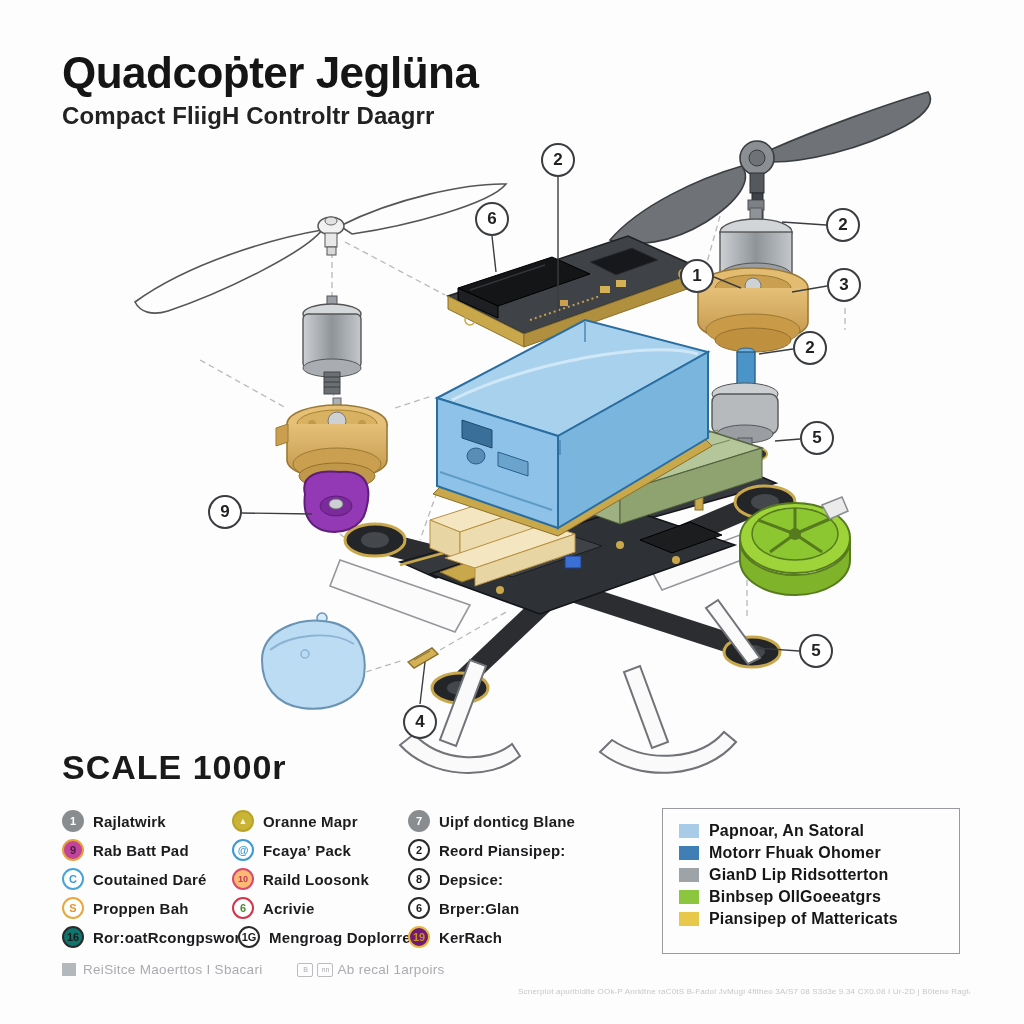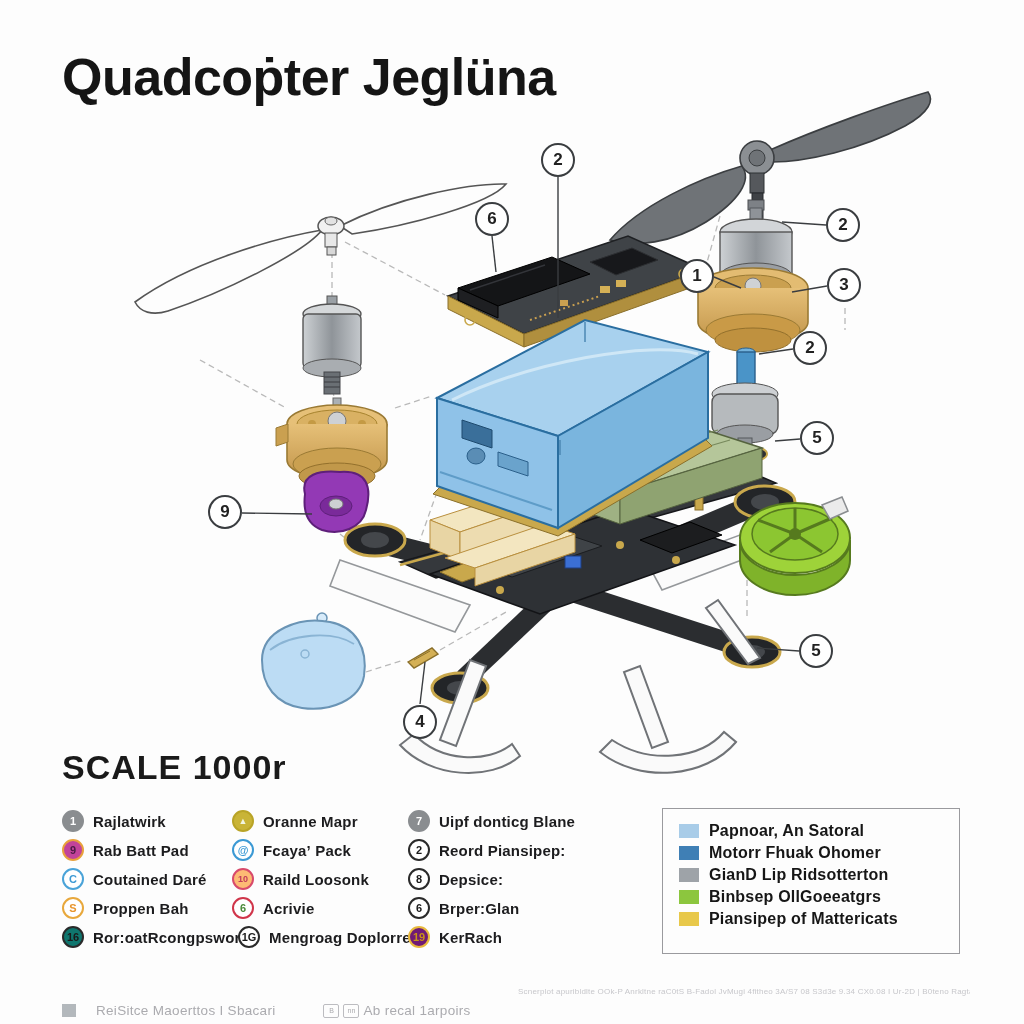--- a/index.html
+++ b/index.html
@@ -1,20 +1,20 @@
 <!DOCTYPE html>
 <html><head>
 <meta charset="utf-8">
 <style>
   html,body{margin:0;padding:0;background:#e9e9e9;}
   .canvas{position:relative;width:1024px;height:1024px;background:#fdfdfd;overflow:hidden;
           font-family:"Liberation Sans",sans-serif;color:#1a1a1a;}
   
   .hdr{position:absolute;left:62px;top:50px;z-index:5;}
-  .hdr h1{margin:0;font-size:52px;font-weight:700;letter-spacing:-0.5px;color:#151515;line-height:1.05;}
+  .hdr h1{margin:0;font-size:44px;font-weight:700;letter-spacing:-0.5px;color:#151515;line-height:1.05;}
   .hdr h2{margin:6px 0 0 0;font-size:24px;font-weight:700;letter-spacing:0.1px;color:#222;}
   
   .diag{position:absolute;left:0;top:0;z-index:1;}
   
   .callout{position:absolute;z-index:6;width:34px;height:34px;border-radius:50%;
            background:#fff;border:2px solid #3a3d40;display:flex;align-items:center;justify-content:center;
            font-size:17px;font-weight:700;color:#222;box-sizing:border-box;}
   
   .scale{position:absolute;left:62px;top:748px;font-size:34px;font-weight:700;letter-spacing:1px;z-index:5;}
   .lcol{position:absolute;top:810px;display:flex;flex-direction:column;gap:7px;z-index:5;}
@@ -24,36 +24,37 @@
          display:flex;align-items:center;justify-content:center;font-size:11px;font-weight:700;
          box-sizing:border-box;line-height:1;flex:0 0 auto;}
   .llabel{font-size:15px;font-weight:700;color:#1c1c1e;letter-spacing:0.2px;white-space:nowrap;}
   
   .swbox{position:absolute;left:662px;top:808px;width:298px;height:146px;border:1.5px solid #9a9a9e;
          box-sizing:border-box;padding:12px 0 0 16px;display:flex;flex-direction:column;gap:3px;z-index:5;background:#fdfdfd;}
   .swrow{display:flex;align-items:center;gap:10px;height:19px;}
   .sw{width:20px;height:14px;flex:0 0 auto;}
   .swlabel{font-size:16px;font-weight:700;color:#161616;letter-spacing:0.2px;white-space:nowrap;}
   
-  .foot{position:absolute;left:62px;top:1003px;display:flex;align-items:center;gap:20px;z-index:5;color:#a9a9ad;}
+  .foot{position:absolute;left:62px;top:962px;display:flex;align-items:center;gap:7px;z-index:5;color:#a9a9ad;}
   .fsw{width:14px;height:13px;background:#9aa0a5;opacity:0.75;}
   .flabel{font-size:13.5px;font-weight:400;color:#ababaf;letter-spacing:0.3px;white-space:nowrap;}
   .fbox{width:16px;height:14px;border:1px solid #bcbcc0;border-radius:2px;display:flex;align-items:center;
         justify-content:center;font-size:7px;color:#ababaf;box-sizing:border-box;}
   .fgroup2{margin-left:28px;display:flex;align-items:center;gap:4px;}
   .fine{position:absolute;left:518px;top:987px;width:452px;font-size:8px;color:#c7c7cb;
         letter-spacing:0.2px;white-space:nowrap;overflow:hidden;z-index:5;}
 </style>
 </head>
 <body>
 
 <div class="canvas">
 
   <div class="hdr">
     <h1>Quadcoṗter Jeglüna</h1>
+    <h2>Compact FliigH Controltr Daagrr</h2>
   </div>
 
   <svg class="diag" width="1024" height="1024" viewBox="0 0 1024 1024">
     <defs>
       <linearGradient id="gSil" x1="0" y1="0" x2="1" y2="0">
         <stop offset="0" stop-color="#cdd1d4"></stop>
           <stop offset="0.5" stop-color="#8f9499"></stop>
           <stop offset="1" stop-color="#c4c8cc"></stop>
       </linearGradient>
       <linearGradient id="gGold" x1="0" y1="0" x2="0" y2="1">

